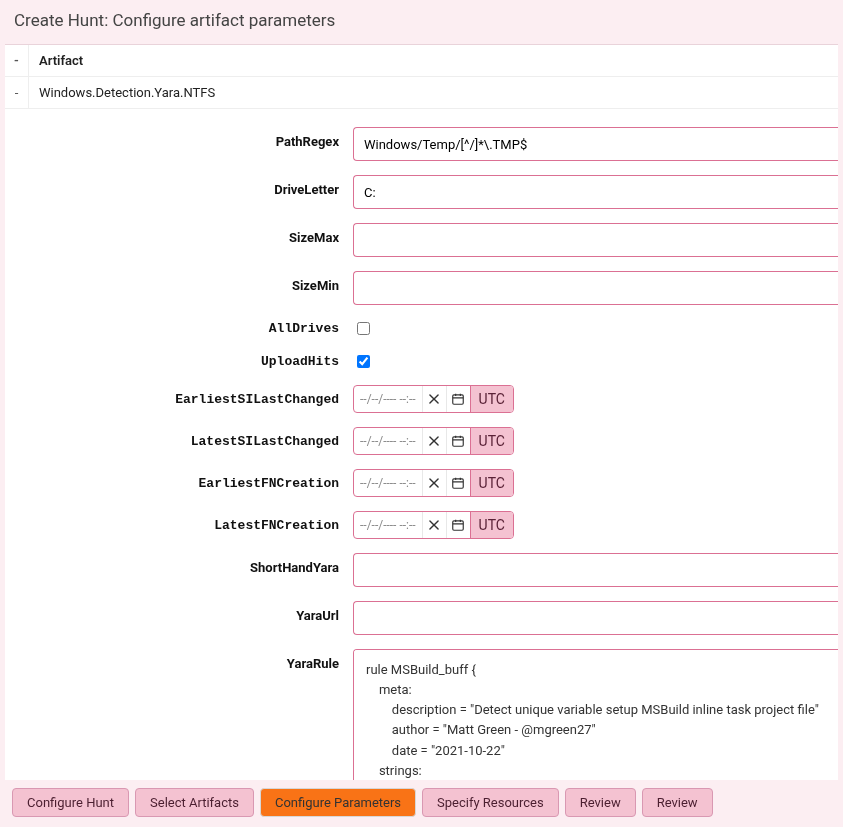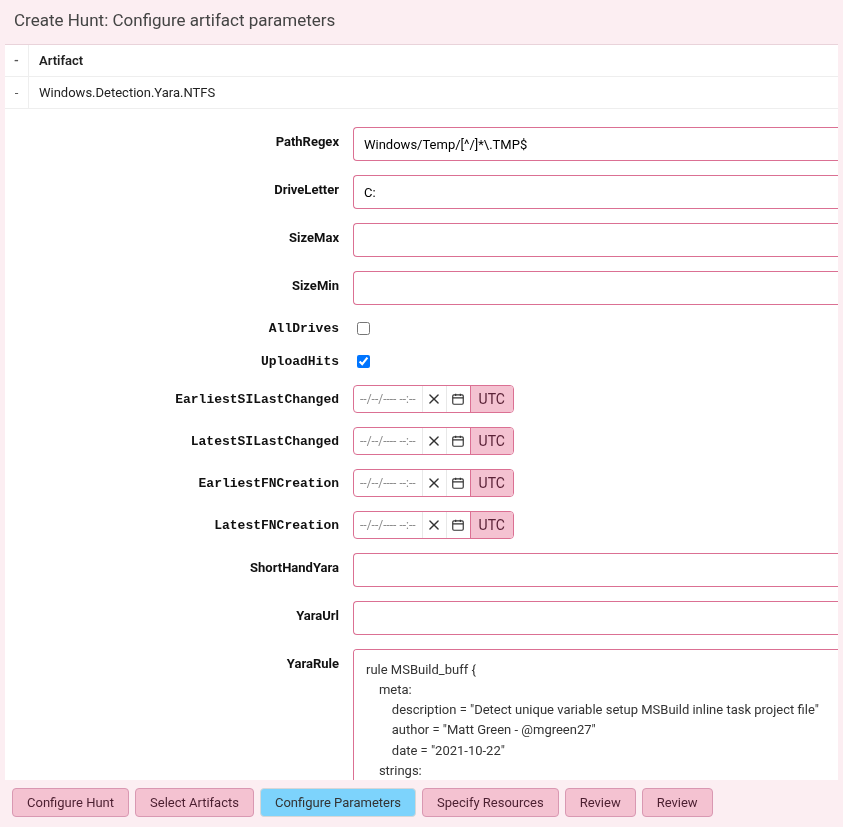--- a/index.html
+++ b/index.html
@@ -153,21 +153,21 @@
   .wbtn{
     background:var(--btn-pink);
     border:1px solid #d998b2;
     border-radius:4px;
     padding:6px 14px;
     font-size:13px;
     color:#4b1f30;
     cursor:pointer;
   }
   .wbtn.active{
-    background:#7dd3fc;
+    background:#f97316;
     border:1px solid #d7d7d7;
     color:#333;
   }
   
   .scroll-region{
     height:740px;
     overflow:hidden;
   }
 </style>
 </head>

